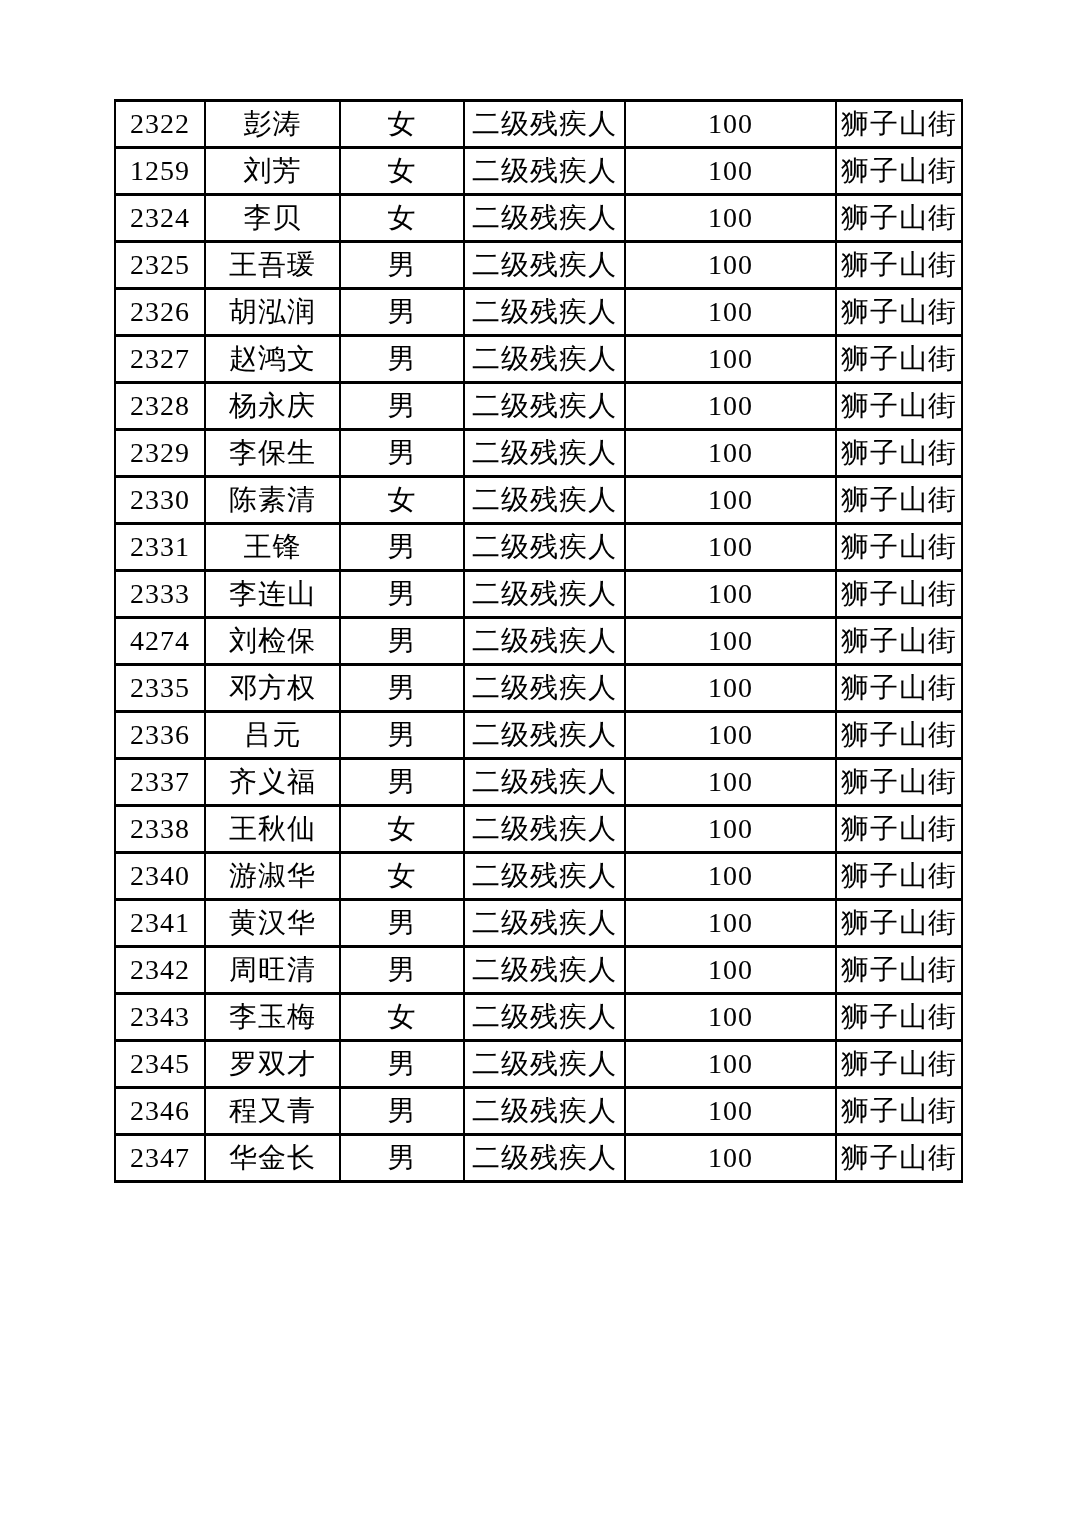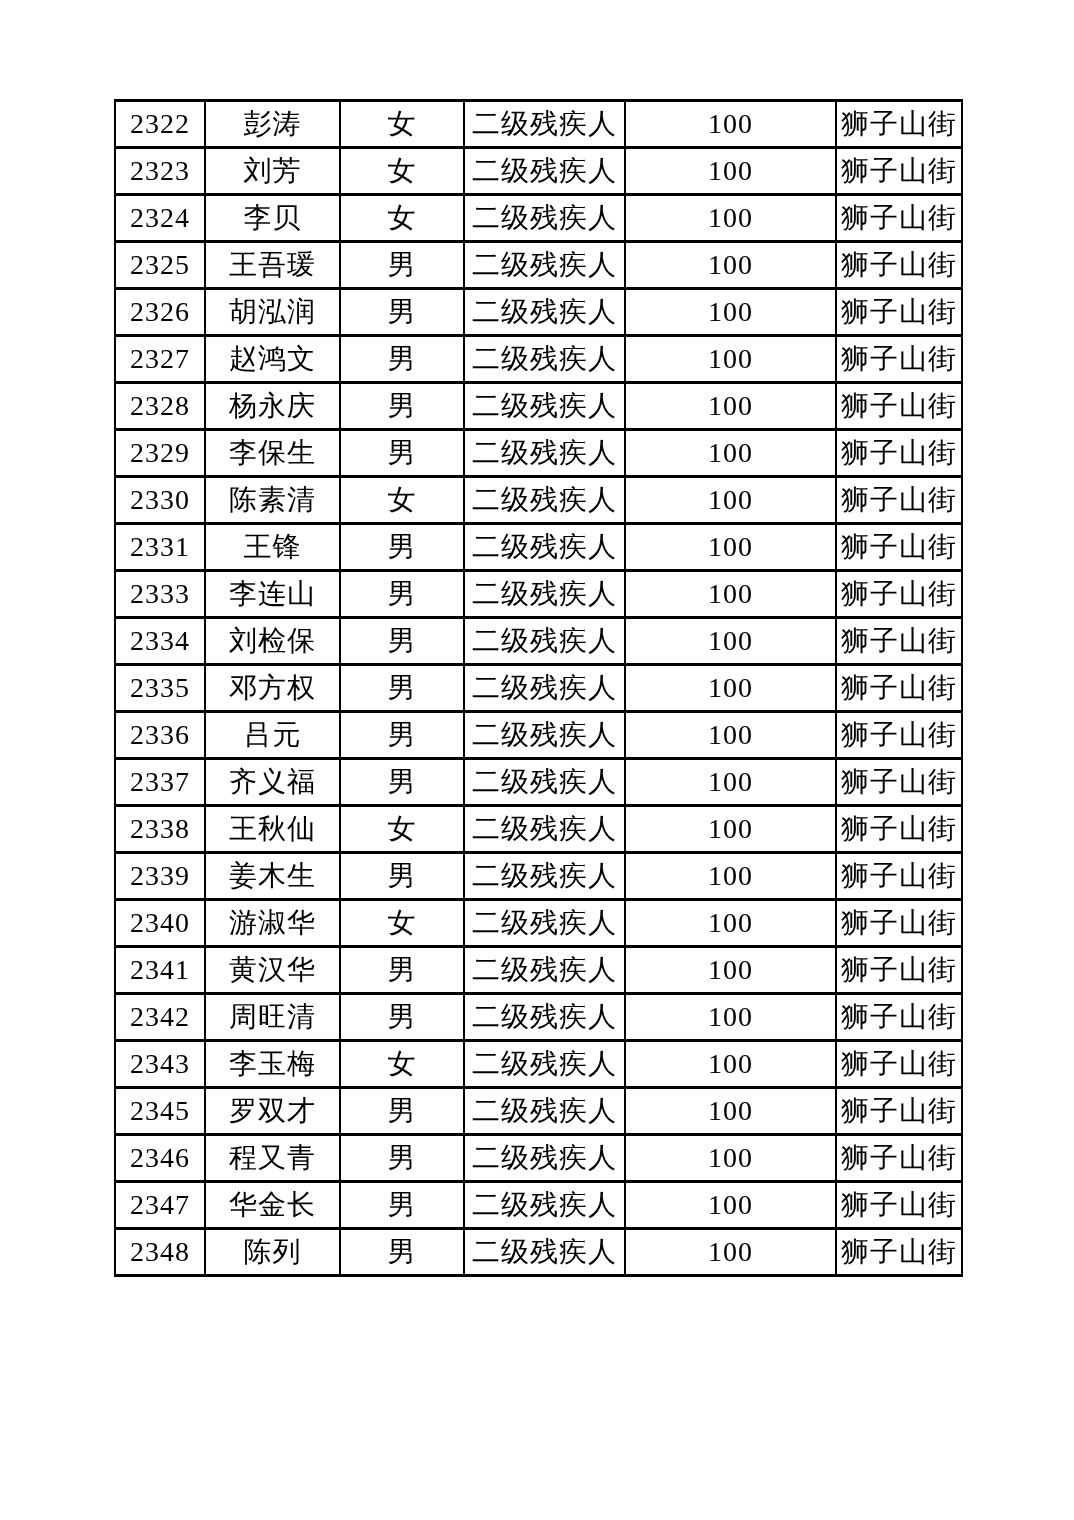--- a/index.html
+++ b/index.html
@@ -61,21 +61,21 @@
     <tbody>
         <tr>
     <td class="col-id">2322</td>
     <td class="col-name">彭涛</td>
     <td class="col-gender">女</td>
     <td class="col-category">二级残疾人</td>
     <td class="col-amount">100</td>
     <td class="col-street">狮子山街</td>
   </tr>
         <tr>
-    <td class="col-id">2323</td>
+    <td class="col-id">1259</td>
     <td class="col-name">刘芳</td>
     <td class="col-gender">女</td>
     <td class="col-category">二级残疾人</td>
     <td class="col-amount">100</td>
     <td class="col-street">狮子山街</td>
   </tr>
         <tr>
     <td class="col-id">2324</td>
     <td class="col-name">李贝</td>
     <td class="col-gender">女</td>
@@ -141,21 +141,21 @@
   </tr>
         <tr>
     <td class="col-id">2333</td>
     <td class="col-name">李连山</td>
     <td class="col-gender">男</td>
     <td class="col-category">二级残疾人</td>
     <td class="col-amount">100</td>
     <td class="col-street">狮子山街</td>
   </tr>
         <tr>
-    <td class="col-id">2334</td>
+    <td class="col-id">4274</td>
     <td class="col-name">刘检保</td>
     <td class="col-gender">男</td>
     <td class="col-category">二级残疾人</td>
     <td class="col-amount">100</td>
     <td class="col-street">狮子山街</td>
   </tr>
         <tr>
     <td class="col-id">2335</td>
     <td class="col-name">邓方权</td>
     <td class="col-gender">男</td>
@@ -181,28 +181,20 @@
   </tr>
         <tr>
     <td class="col-id">2338</td>
     <td class="col-name">王秋仙</td>
     <td class="col-gender">女</td>
     <td class="col-category">二级残疾人</td>
     <td class="col-amount">100</td>
     <td class="col-street">狮子山街</td>
   </tr>
         <tr>
-    <td class="col-id">2339</td>
-    <td class="col-name">姜木生</td>
-    <td class="col-gender">男</td>
-    <td class="col-category">二级残疾人</td>
-    <td class="col-amount">100</td>
-    <td class="col-street">狮子山街</td>
-  </tr>
-        <tr>
     <td class="col-id">2340</td>
     <td class="col-name">游淑华</td>
     <td class="col-gender">女</td>
     <td class="col-category">二级残疾人</td>
     <td class="col-amount">100</td>
     <td class="col-street">狮子山街</td>
   </tr>
         <tr>
     <td class="col-id">2341</td>
     <td class="col-name">黄汉华</td>
@@ -239,28 +231,20 @@
     <td class="col-id">2346</td>
     <td class="col-name">程又青</td>
     <td class="col-gender">男</td>
     <td class="col-category">二级残疾人</td>
     <td class="col-amount">100</td>
     <td class="col-street">狮子山街</td>
   </tr>
         <tr>
     <td class="col-id">2347</td>
     <td class="col-name">华金长</td>
-    <td class="col-gender">男</td>
-    <td class="col-category">二级残疾人</td>
-    <td class="col-amount">100</td>
-    <td class="col-street">狮子山街</td>
-  </tr>
-        <tr>
-    <td class="col-id">2348</td>
-    <td class="col-name">陈列</td>
     <td class="col-gender">男</td>
     <td class="col-category">二级残疾人</td>
     <td class="col-amount">100</td>
     <td class="col-street">狮子山街</td>
   </tr>
       </tbody>
   </table>
 </div>
 
 </body></html>

